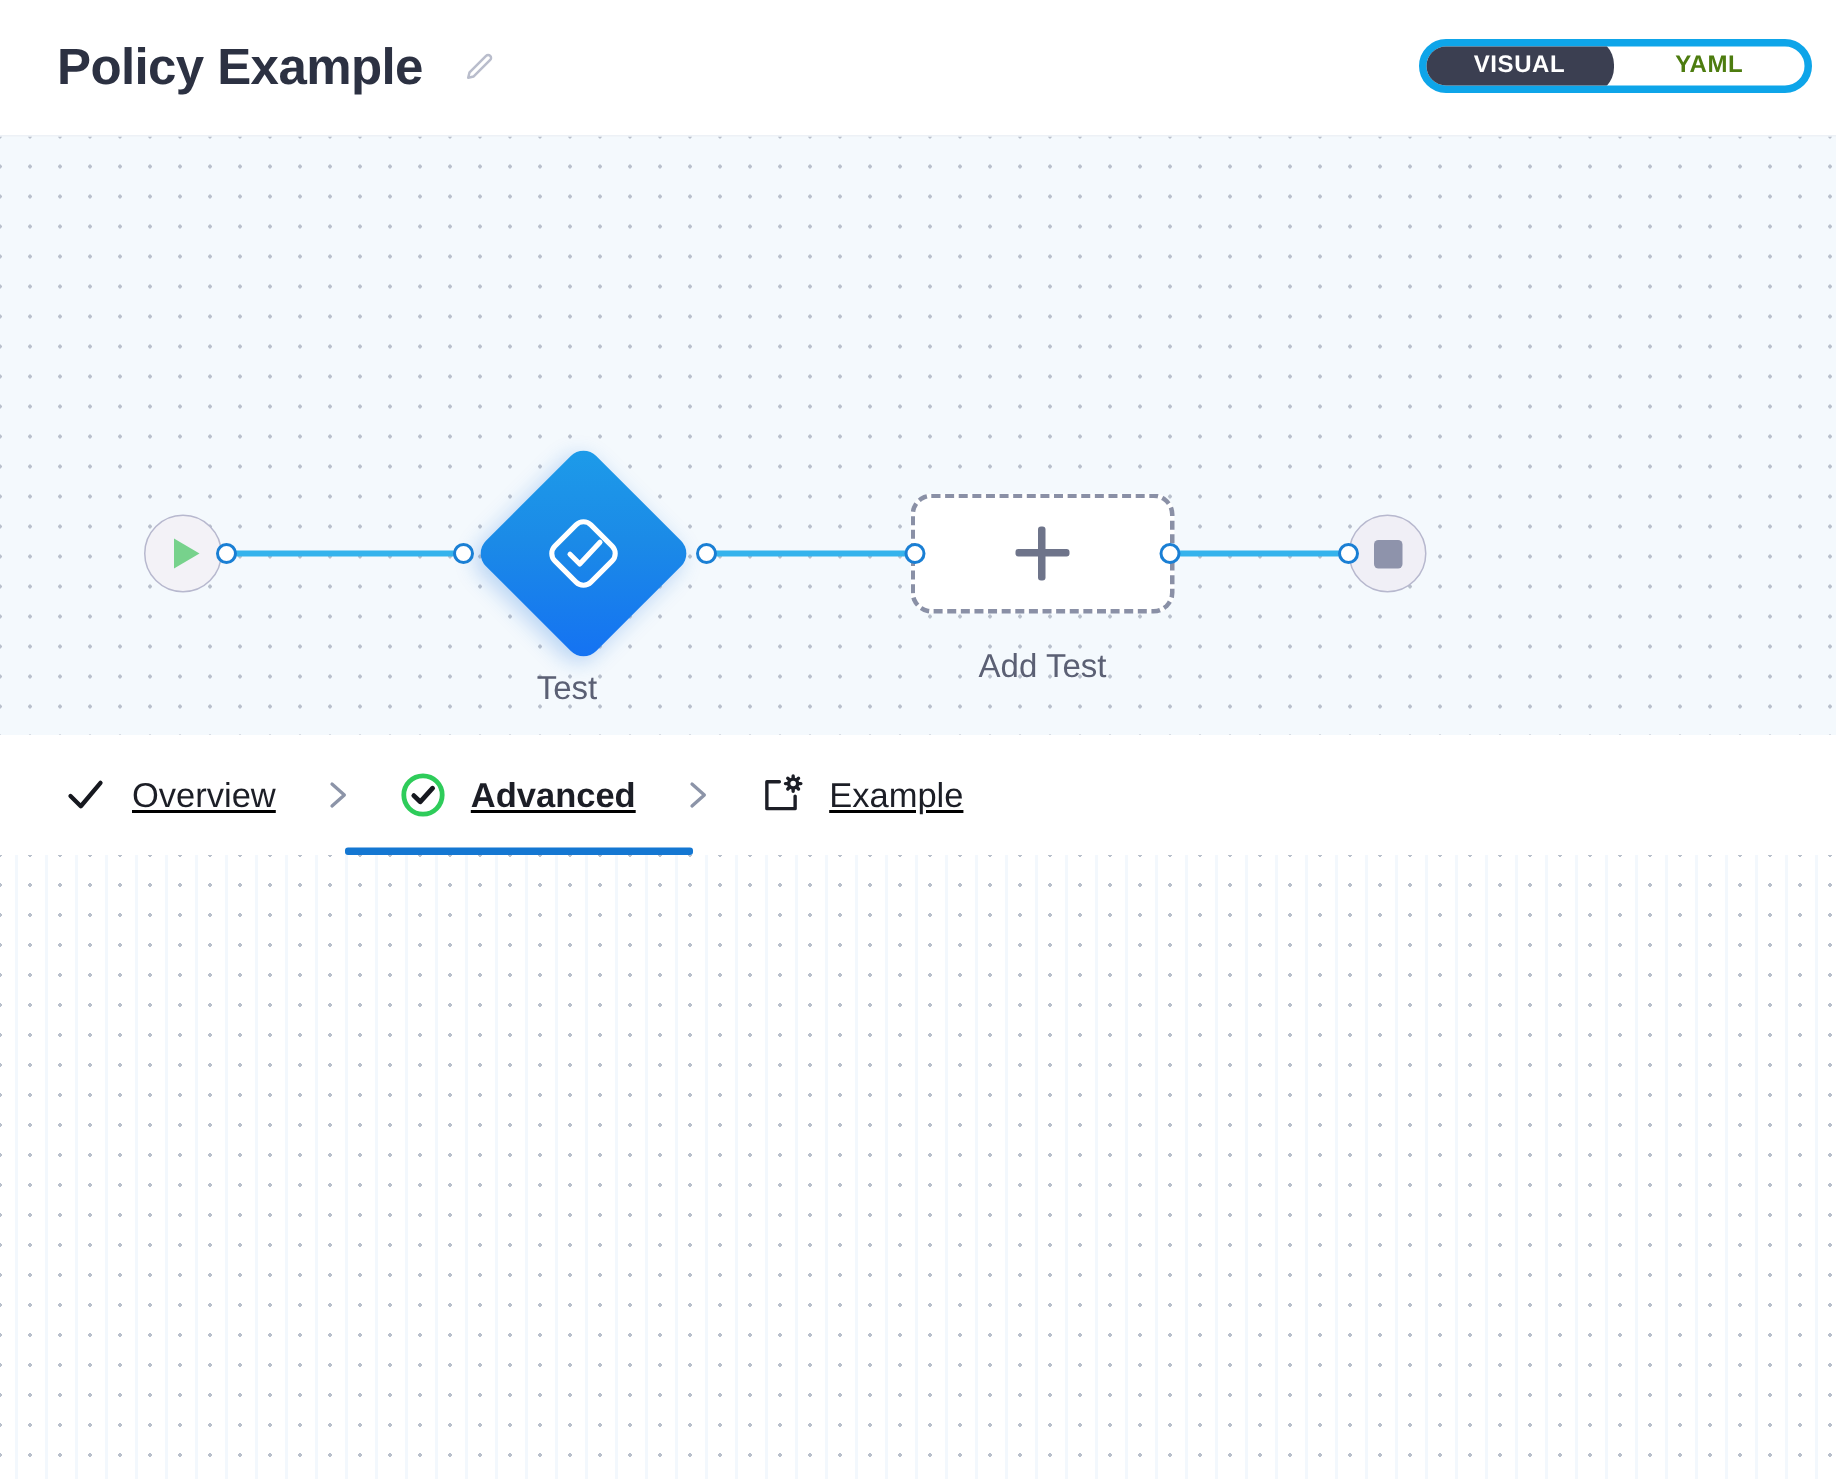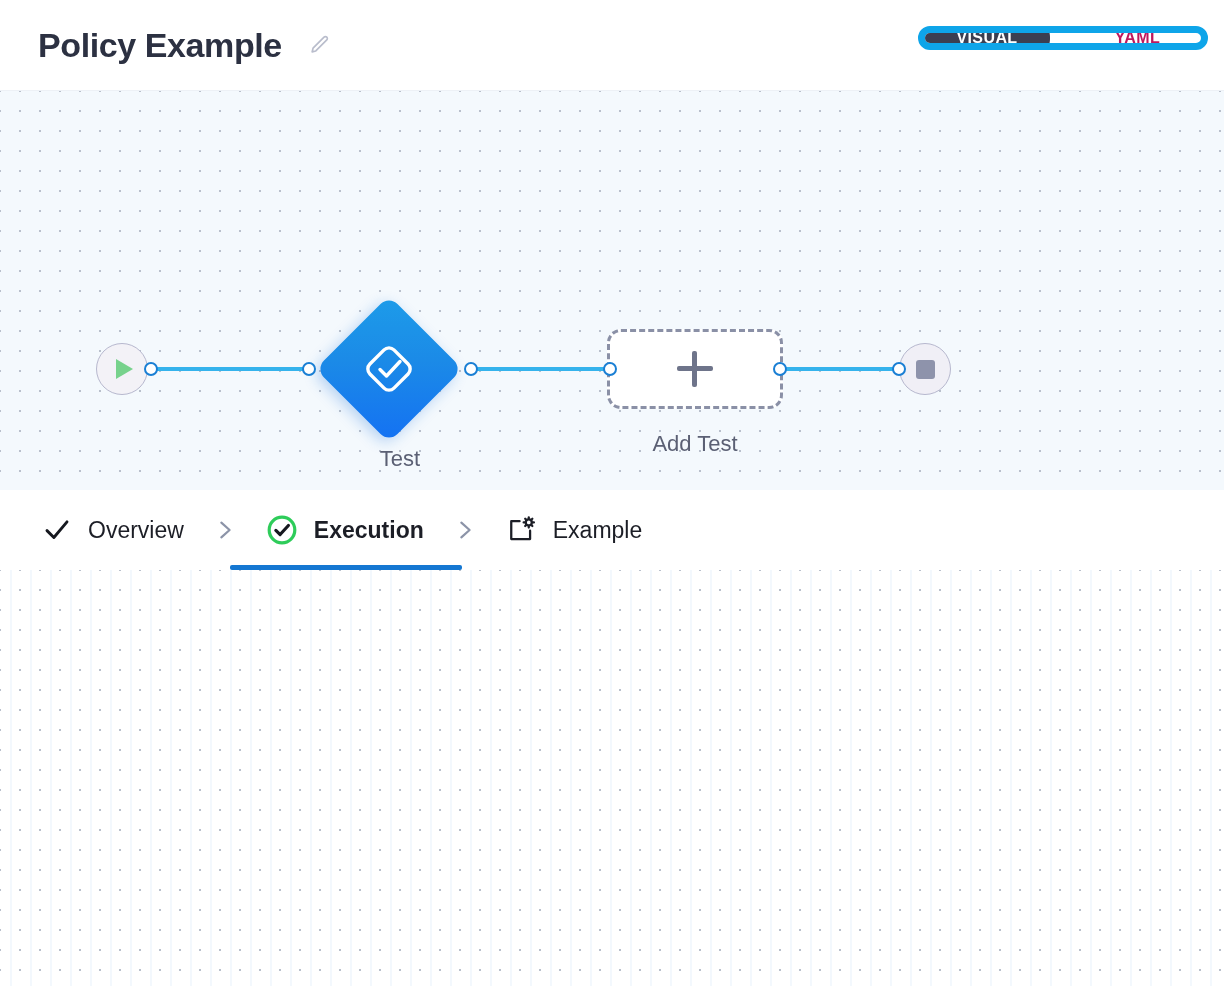--- a/index.html
+++ b/index.html
@@ -36,22 +36,22 @@
     display: block;
     cursor: pointer;
   }
 
   .mode-toggle {
     position: absolute;
     right: 16px;
     top: 26px;
     display: flex;
     align-items: center;
-    height: 24px;
-    border: 7px solid #0ea5e9;
+    height: 36px;
+    border: 5px solid #0ea5e9;
     border-radius: 18px;
     background: #ffffff;
     overflow: hidden;
     padding: 0;
   }
   .mode-btn {
     height: 36px;
     display: flex;
     align-items: center;
     justify-content: center;
@@ -66,22 +66,21 @@
   .mode-btn.visual {
     width: 126px;
     background: #3b3f51;
     color: #ffffff;
     border-radius: 18px;
     margin: -1px 0 -1px -1px;
     height: 38px;
   }
   .mode-btn.yaml {
     width: 127px;
-    color: #be185d;
-    margin-left: 24px;
+    color: #4d7c0f;
   }
 
   
   .canvas {
     position: relative;
     width: 100%;
     overflow: hidden;
   }
   .canvas-stage {
     height: 400px;
@@ -198,20 +197,21 @@
     display: flex;
     align-items: center;
     padding-left: 42px;
   }
   .tab {
     display: flex;
     align-items: center;
     height: 80px;
     cursor: pointer;
     position: relative;
+    text-decoration: underline;
   }
   .tab-icon {
     display: flex;
     align-items: center;
     justify-content: center;
     margin-right: 16px;
   }
   .tab-label {
     font-size: 23px;
     color: #1c1e26;
@@ -267,21 +267,21 @@
   <div class="node" style="left:337px; top:226px;">
     <div class="diamond">
       <svg width="56" height="56" viewBox="0 0 56 56">
         <g transform="rotate(45 28 28)">
           <rect x="11" y="11" width="34" height="34" rx="7" ry="7" fill="none" stroke="#ffffff" stroke-width="3.4"></rect>
         </g>
         <path d="M19 28.5 L25.5 35 L39 20.5" fill="none" stroke="#ffffff" stroke-width="3.4" stroke-linecap="round" stroke-linejoin="round"></path>
       </svg>
     </div>
   </div>
-  <div class="node-caption" style="left:300px; top:357px; width:200px;">Test</div>
+  <div class="node-caption" style="left:278px; top:357px; width:200px;">Test</div>
   <div class="port" style="left:464px; top:271px;"></div>
 
   <div class="port" style="left:603px; top:271px;"></div>
   <div class="node" style="left:607px; top:238px;">
     <div class="add-box stage">
       <div class="plus-glyph"></div>
     </div>
   </div>
   <div class="node-caption" style="left:595px; top:342px; width:200px;">Add Test</div>
   <div class="port" style="left:773px; top:271px;"></div>
@@ -311,21 +311,21 @@
     </svg>
   </span>
 
   <div class="tab active">
     <span class="tab-icon">
       <svg width="32" height="32" viewBox="0 0 24 24" fill="none">
         <circle cx="12" cy="12" r="9.6" stroke="#2ecc5a" stroke-width="2.4" fill="none"></circle>
         <path d="M7.4 12.3 L10.6 15.4 L16.8 8.6" stroke="#16181f" stroke-width="2.4" stroke-linecap="round" stroke-linejoin="round" fill="none"></path>
       </svg>
     </span>
-    <span class="tab-label">Execution</span>
+    <span class="tab-label">Advanced</span>
     <span class="tab-underline"></span>
   </div>
 
   <span class="tab-sep">
     <svg width="22" height="30" viewBox="0 0 24 24" fill="none" stroke="#8c94a8" stroke-width="2.4" stroke-linecap="round" stroke-linejoin="round">
       <path d="M8 4 L17 12 L8 20"></path>
     </svg>
   </span>
 
   <div class="tab">

